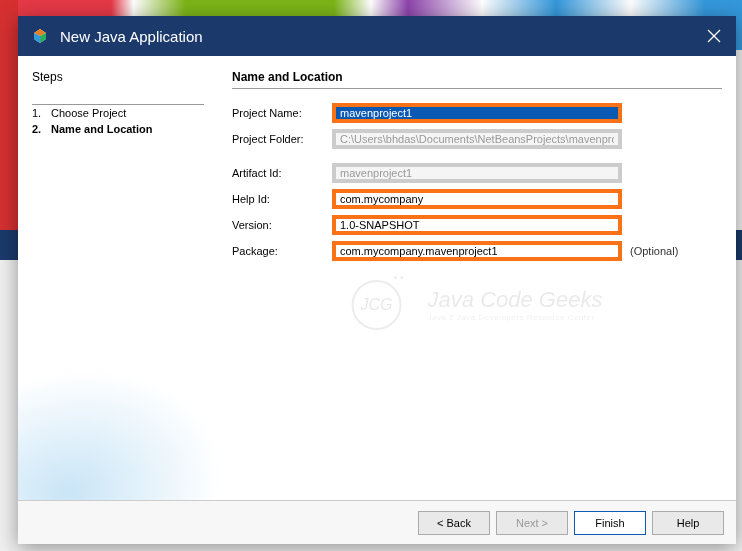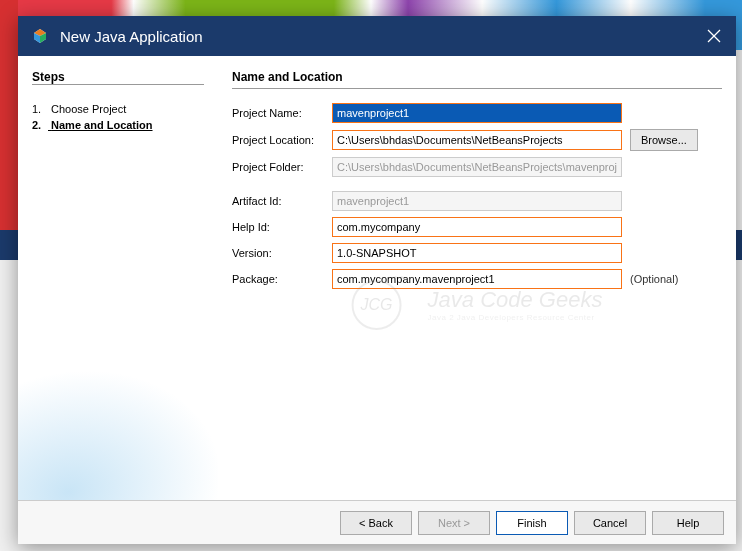--- a/index.html
+++ b/index.html
@@ -13,33 +13,33 @@
     
     .titlebar { background: #1b3a6b; color: #fff; height: 40px; display: flex; align-items: center; padding: 0 12px; }
     .titlebar-icon { width: 20px; height: 20px; margin-right: 10px; display: flex; align-items: center; justify-content: center; }
     .titlebar-title { font-size: 15px; font-weight: 400; flex: 1; }
     .titlebar-close { width: 20px; height: 20px; cursor: pointer; display: flex; align-items: center; justify-content: center; font-size: 16px; }
     
     .main-area { flex: 1; display: flex; background: #fff; position: relative; }
     
     .steps-panel { width: 200px; padding: 14px 14px; border-right: none; position: relative; overflow: hidden; }
     .steps-panel::before { content: ""; position: absolute; bottom: -40px; left: -40px; width: 260px; height: 200px; background: radial-gradient(ellipse at 30% 70%, rgba(100,180,230,0.35) 0%, rgba(100,180,230,0) 60%); transform: rotate(-15deg); pointer-events: none; }
-    .steps-title { font-weight: bold; font-size: 12px; border-bottom: 1px solid #999; padding-bottom: 0; margin-bottom: 16px; }
+    .steps-title { font-weight: normal; font-size: 12px; border-bottom: 1px solid #999; padding-bottom: 20px; margin-bottom: 0; }
     .steps-list { list-style: none; }
     .steps-list li { padding: 2px 0; font-size: 11px; }
     .steps-list .num { display: inline-block; width: 16px; }
-    .steps-list .current { font-weight: bold; text-decoration: underline; }
+    .steps-list .current { font-weight: bold; }
     
     .content-panel { flex: 1; padding: 14px 14px 14px 14px; position: relative; }
     .content-title { font-weight: bold; font-size: 12px; border-bottom: 1px solid #999; padding-bottom: 4px; margin-bottom: 14px; }
     
     .form-row { display: flex; align-items: center; margin-bottom: 6px; }
     .form-row.gap { margin-bottom: 14px; }
     .form-label { width: 100px; font-size: 11px; }
-    .form-input { flex: 0 0 290px; height: 20px; border: 1px solid #f97316; padding: 1px 4px; font-size: 11px; font-family: inherit; }
+    .form-input { flex: 0 0 290px; height: 20px; border: 4px solid #f97316; padding: 1px 4px; font-size: 11px; font-family: inherit; }
     .form-input.selected { background: #0a5ab4; color: #fff; }
     .form-input.disabled { background: #f5f5f5; color: #999; border-color: #ccc; }
     .browse-btn { margin-left: 8px; height: 22px; padding: 0 10px; font-size: 11px; background: #e9e9e9; border: 1px solid #aaa; cursor: pointer; }
     .optional-text { margin-left: 8px; font-size: 11px; color: #333; }
     
     .watermark { position: absolute; top: 56%; left: 50%; transform: translate(-50%, -50%); opacity: 0.15; pointer-events: none; font-family: Liberation Sans, sans-serif; text-align: left; display: flex; align-items: center; gap: 26px; }
     .watermark-circle { width: 50px; height: 50px; border: 2px solid #888; border-radius: 50%; display: flex; align-items: center; justify-content: center; font-style: italic; font-size: 16px; color: #666; position: relative; }
     .watermark-circle::before { content: "• •"; position: absolute; top: -10px; right: -4px; font-size: 10px; color: #888; }
     .watermark-text { display: flex; flex-direction: column; }
     .watermark-main { font-size: 22px; color: #737373; font-style: italic; }
@@ -94,25 +94,20 @@
     </div>
 
     <div class="content-panel">
       <div class="content-title">Name and Location</div>
 
       <div class="form-row">
         <label class="form-label">Project Name:</label>
         <input class="form-input selected" value="mavenproject1" style="">
       </div>
 
-      <div class="form-row">
-        <label class="form-label">Project Location:</label>
-        <input class="form-input" value="C:\Users\bhdas\Documents\NetBeansProjects" style="">
-        <button class="browse-btn">Browse...</button>
-      </div>
 
       <div class="form-row gap">
         <label class="form-label">Project Folder:</label>
         <input class="form-input disabled" disabled="" value="C:\Users\bhdas\Documents\NetBeansProjects\mavenproject1" style="">
       </div>
 
       <div class="form-row">
         <label class="form-label">Artifact Id:</label>
         <input class="form-input disabled" disabled="" value="mavenproject1" style="">
       </div>
@@ -141,17 +136,16 @@
         </div>
       </div>
 
     </div>
   </div>
 
   <div class="button-bar">
     <button class="btn">&lt; Back</button>
     <button class="btn" disabled="">Next &gt;</button>
     <button class="btn primary">Finish</button>
-    <button class="btn">Cancel</button>
     <button class="btn">Help</button>
   </div>
 
 </div>
 
 </body></html>

